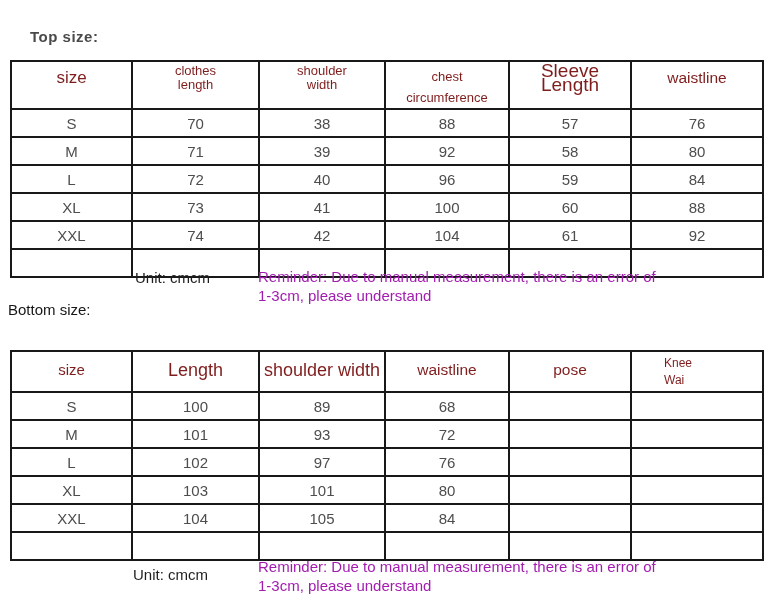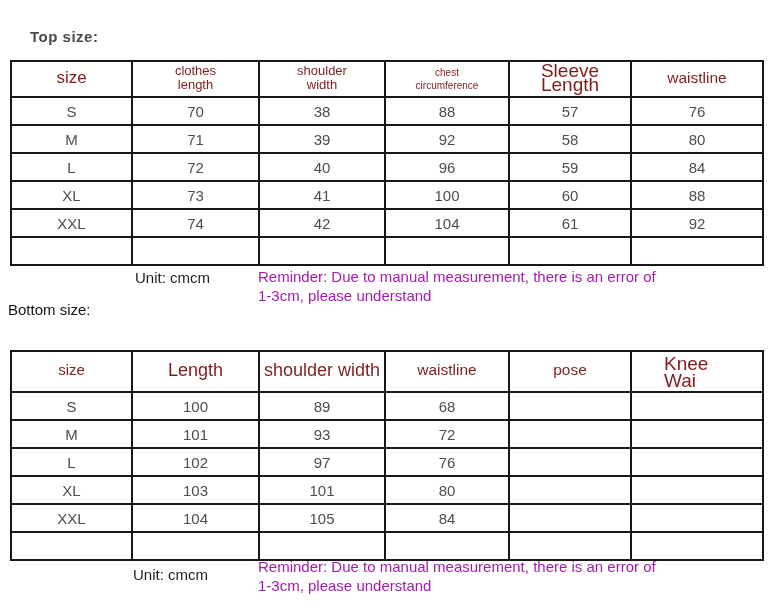--- a/index.html
+++ b/index.html
@@ -63,31 +63,31 @@
   td {
     color: #4d4d4d;
     font-size: 15px;
     height: 26px;
   }
   
   #top-table th { height: 30px; padding-top: 2px; line-height: 14px; }
   #top-table th:nth-child(1) { font-size: 17px; line-height: 27px; }
   #top-table th:nth-child(2) { font-size: 13px; }
   #top-table th:nth-child(3) { font-size: 13px; }
-  #top-table th:nth-child(4) { font-size: 10px; line-height: 13px; padding-top: 4px; }
+  #top-table th:nth-child(4) { font-size: 13px; line-height: 21px; padding-top: 4px; }
   #top-table th:nth-child(5) { font-size: 19px; }
   #top-table th:nth-child(6) { font-size: 15.5px; line-height: 28px; }
   
   #bottom-table th { height: 36px; padding-top: 3px; line-height: 17px; }
   #bottom-table th:nth-child(1) { font-size: 15px; line-height: 30px; }
   #bottom-table th:nth-child(2) { font-size: 18px; line-height: 30px; }
   #bottom-table th:nth-child(3) { font-size: 18px; line-height: 30px; }
   #bottom-table th:nth-child(4) { font-size: 15.5px; line-height: 30px; }
   #bottom-table th:nth-child(5) { font-size: 15.5px; line-height: 30px; }
-  #bottom-table th:nth-child(6) { font-size: 19px; text-align: left; padding-left: 32px; }
+  #bottom-table th:nth-child(6) { font-size: 12px; text-align: left; padding-left: 32px; }
   .unit-label {
     position: absolute;
     font-size: 15px;
     color: #1f1f1f;
   }
   #top-unit { left: 135px; top: 269px; }
   #bottom-unit { left: 133px; top: 566px; }
   .reminder {
     position: absolute;
     font-size: 15px;

